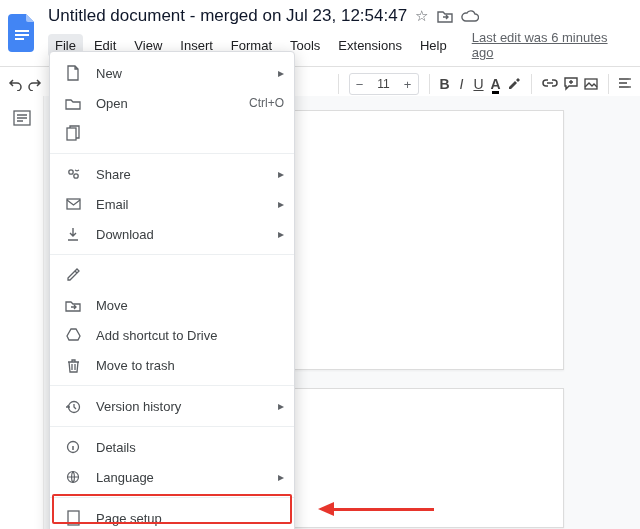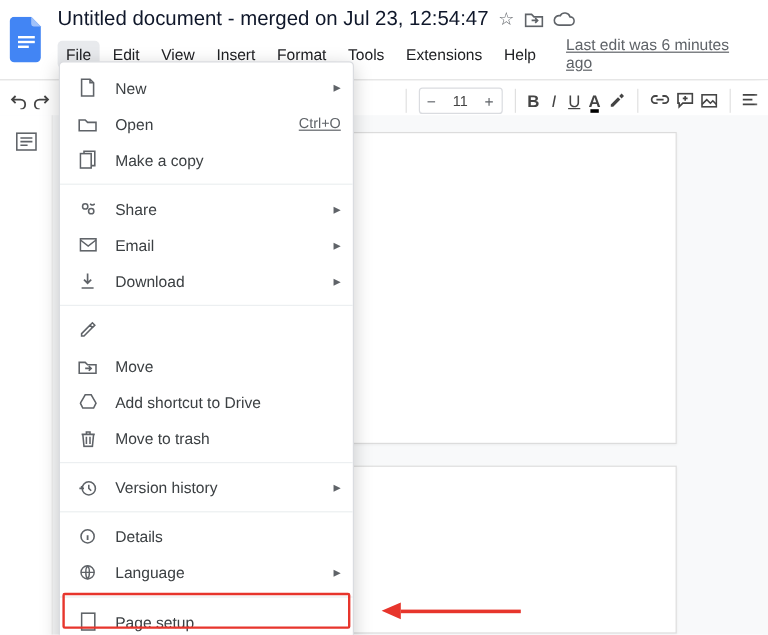--- a/index.html
+++ b/index.html
@@ -85,21 +85,21 @@
     background:#fff; border:1px solid #dadce0; border-radius:4px;
     box-shadow: 0 4px 16px rgba(0,0,0,0.2);
     padding: 6px 0; z-index:50;
   }
   .menu .row {
     display:flex; align-items:center; height:30px; padding:0 10px 0 14px;
     cursor:pointer; color:#3c4043; font-size:13px; gap:14px;
   }
   .menu .row .ico { width:18px; display:flex; align-items:center; justify-content:center; color:#5f6368;}
   .menu .row .lbl { flex:1; white-space:nowrap; }
-  .menu .row .hint { color:#5f6368; font-size:12px;text-decoration:underline; }
+  .menu .row .hint { color:#5f6368; font-size:12px; }
   .menu .row .sub { color:#5f6368; font-size:12px; }
   .menu hr { border:none; border-top:1px solid #eceff1; margin:5px 0; }
 
   .highlight {
     position:absolute; border:2.5px solid #e7352c; border-radius:2px;
     pointer-events:none; z-index:60;
   }
   .arrow {
     position:absolute; z-index:60; pointer-events:none; display:flex; align-items:center;
   }
@@ -254,21 +254,20 @@
     <span class="lbl">Open</span>
     <span class="hint">Ctrl+O</span>
   </div>
   <div class="row">
     <span class="ico">
         <svg width="14" height="16" viewBox="0 0 14 16">
           <rect x="1" y="3" width="9" height="12" fill="none" stroke="#5f6368" stroke-width="1.3"></rect>
           <path fill="none" stroke="#5f6368" stroke-width="1.3" d="M4 3V1h9v12h-3"></path>
         </svg>
       </span>
-    <span class="lbl">Make a copy</span>
   </div>
   <hr>
   <div class="row">
     <span class="ico">
         <svg width="14" height="14" viewBox="0 0 14 14">
           <circle cx="5" cy="5" r="2.2" fill="none" stroke="#5f6368" stroke-width="1.3"></circle>
           <circle cx="10" cy="9" r="2.2" fill="none" stroke="#5f6368" stroke-width="1.3"></circle>
           <path stroke="#5f6368" stroke-width="1.3" d="M11 4v-.5M11 4l2-1M11 4l-2-1"></path>
         </svg>
       </span>

